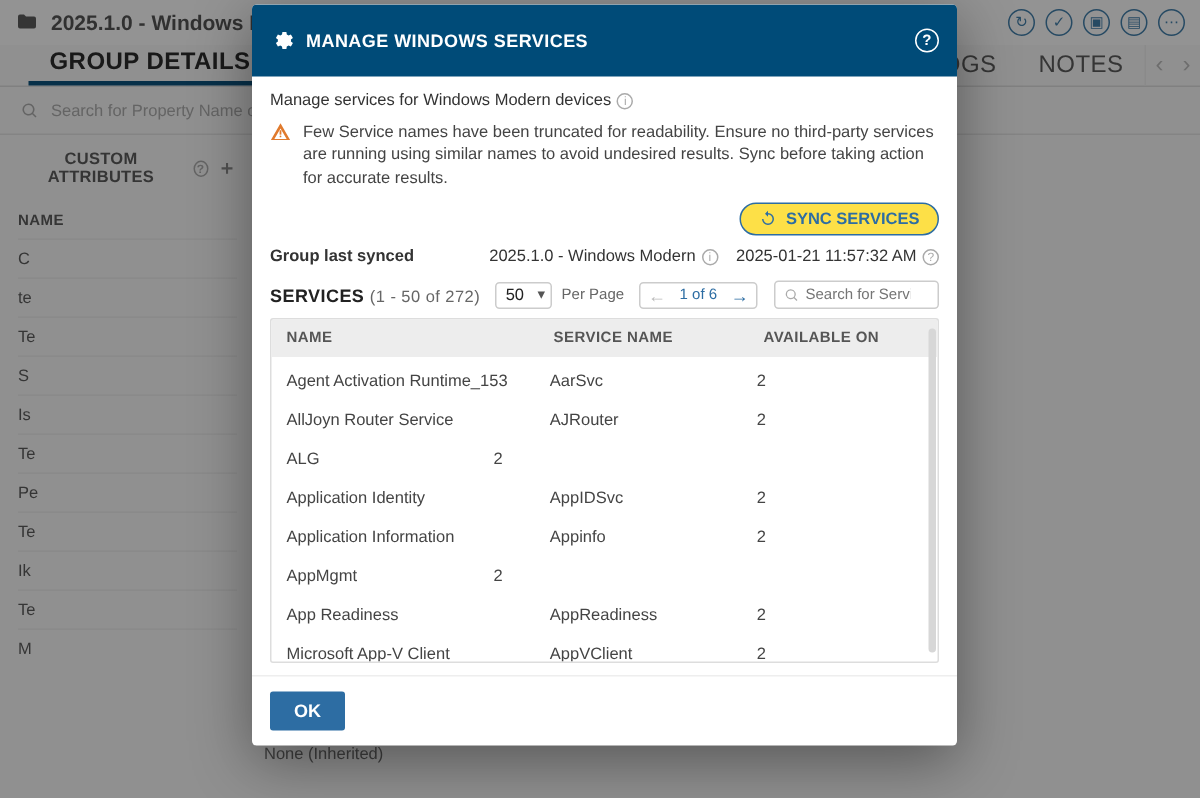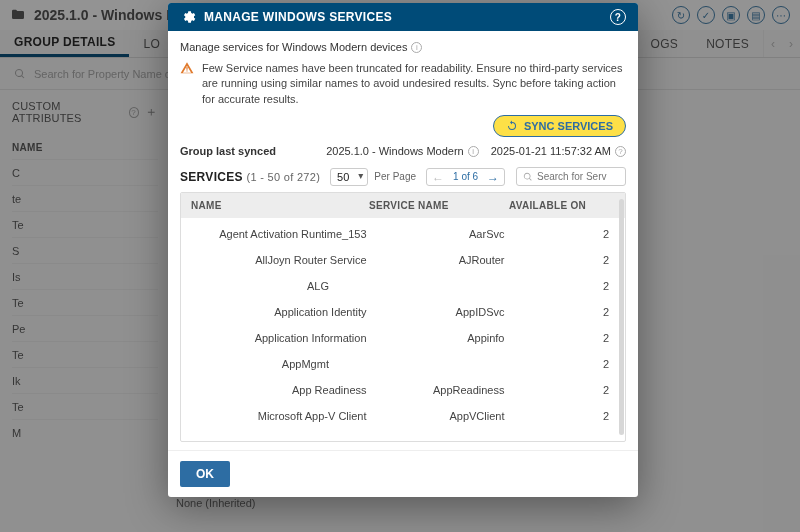--- a/index.html
+++ b/index.html
@@ -4,43 +4,43 @@
 <style>
   * { box-sizing: border-box; margin:0; padding:0; font-family: "Segoe UI", Arial, sans-serif; }
   body { width:800px; height:532px; overflow:hidden; background:#f5f5f5; font-size:12px; color:#222; position:relative;}
   
   .app { width:800px; height:532px; position:relative; background:#f9f9f9;}
   .topbar { height:30px; background:#fff; display:flex; align-items:center; padding:0 10px; gap:8px;}
   .topbar .folder-icon { width:16px; color:#555; display:flex;}
   .topbar-title { font-size:14px; font-weight:600; color:#4e4e4e; white-space:nowrap; overflow:hidden; text-overflow:ellipsis;}
   .topbar-actions { margin-left:auto; display:flex; gap:7px;}
   .circ-btn { width:18px; height:18px; border:1.5px solid #3a7aa8; border-radius:50%; display:flex;align-items:center;justify-content:center;color:#3a7aa8;font-size:10px;cursor:pointer;}
-  .tabbar { height:28px; background:#fafafa; border-bottom:1px solid #ddd; display:flex; align-items:stretch; font-size:12px; color:#555;}
+  .tabbar { height:28px; background:#fafafa; border-bottom:1px solid #ddd; display:flex; align-items:stretch; font-size:16px; color:#555;padding-left:19px;}
   .tab { padding:0 14px; display:flex; align-items:center; cursor:pointer; letter-spacing:.3px;}
   .tab.active { border-bottom:3px solid #004b78; font-weight:600; color:#222;}
   .tab.right-spacer { margin-left:auto;}
   .tab-arrows { display:flex; align-items:center; border-left:1px solid #eee;}
   .tab-arrows span{ width:18px; text-align:center; color:#bbb; cursor:pointer;}
   .search-row { height:32px; border-bottom:1px solid #e4e4e4; display:flex; align-items:center; padding:0 14px; gap:8px; color:#aaa; font-size:11px;}
   .search-row svg { width:12px; height:12px;}
   .side-content { display:flex; height:calc(532px - 30px - 28px - 32px);}
   .left-pane { width:170px; padding:10px 12px; }
-  .custom-attr-head { font-size:11px; font-weight:400; color:#555; display:flex; gap:6px; align-items:center; letter-spacing:.2px;}
+  .custom-attr-head { font-size:11px; font-weight:700; color:#555; display:flex; gap:6px; align-items:center; letter-spacing:.2px;text-align:center;}
   .help-dot { width:11px;height:11px;border:1px solid #aaa;border-radius:50%;display:inline-flex;align-items:center;justify-content:center;font-size:8px;color:#aaa;}
   .plus-ic { color:#888; font-size:13px;}
   .left-pane .name-head { font-size:10px; font-weight:700; color:#555; margin-top:18px; letter-spacing:.3px;}
   .left-list { margin-top:6px;}
   .left-list .row { height:26px; border-top:1px solid #eee; font-size:11px; color:#555; display:flex; align-items:center;}
   .right-pane { flex:1; padding:10px;}
   .enum-chip { position:absolute; left:176px; top:245px; font-size:11px; color:#666;}
   .inherit-chip { position:absolute; left:176px; top:497px; font-size:11px; color:#666;}
   .scrim { position:absolute; inset:0; background:rgba(15,15,15,0.45);}
   
   .modal { position:absolute; top:3px; left:168px; width:470px; height:494px; background:#fff; border-radius:3px; box-shadow:0 10px 40px rgba(0,0,0,.4); display:flex; flex-direction:column; overflow:hidden;}
-  .m-header { height:28px; background:#004b78; color:#fff; display:flex; align-items:center; padding:0 12px; gap:8px; font-size:12px; font-weight:700; letter-spacing:.3px;}
+  .m-header { height:48px; background:#004b78; color:#fff; display:flex; align-items:center; padding:0 12px; gap:8px; font-size:12px; font-weight:700; letter-spacing:.3px;}
   .m-header .title { flex:1;}
   .m-header svg { width:16px; height:16px; fill:#fff;}
   .m-header .help { width:16px;height:16px;border:1.5px solid #fff;border-radius:50%;display:flex;align-items:center;justify-content:center;font-size:10px;cursor:pointer;}
   .m-body { padding:10px 12px 8px 12px; flex:1; display:flex; flex-direction:column; min-height:0;}
   .m-intro { font-size:11px; color:#333; display:flex; align-items:center; gap:4px; margin-bottom:6px;}
   .m-warn { display:flex; gap:8px; font-size:11px; color:#444; line-height:1.4; padding:2px 0 8px 0;}
   .m-warn .tri { color:#e07a2d; flex-shrink:0;}
   .sync-row { display:flex; justify-content:flex-end; margin-bottom:8px;}
   .sync-btn { border:1px solid #2d6da3;color:#2d6da3;background:#fde047;border-radius:15px;padding:4px 12px;font-size:11px;font-weight:600;display:flex;align-items:center;gap:6px;cursor:pointer;}
   .sync-btn svg{width:12px;height:12px;fill:#2d6da3;}
@@ -59,21 +59,21 @@
   .pager .num{ color:#2d6da3; font-size:10px; width:auto; padding:0 4px;}
   .pager span.active{color:#2d6da3; cursor:pointer;}
   .svc-search { margin-left:auto; border:1px solid #ccc; border-radius:3px; padding:3px 6px; display:flex; align-items:center; gap:4px; color:#aaa; font-size:10px; width:110px;}
   .svc-search svg{width:10px;height:10px;}
   .svc-search input { border:none; outline:none; font-size:10px; width:70px; color:#333;}
   .table-wrap { border:1px solid #ddd; border-radius:2px; flex:1; min-height:0; position:relative; overflow:hidden;}
   .thead{ display:flex; background:#ededed; font-size:10px; font-weight:700; color:#555; letter-spacing:.3px; padding:7px 10px;}
   .col1{width:42%;}
   .col2{width:33%;}
   .col3{flex:1;}
-  .tbody{ position:absolute; top:28px; bottom:0; left:0; right:6px; overflow:hidden;text-align:right;}
+  .tbody{ position:absolute; top:28px; bottom:0; left:0; right:6px; overflow:hidden;}
   .trow{ display:flex; font-size:11px; color:#444; padding:7px 10px;}
   .fake-scroll{position:absolute;right:1px;top:6px;bottom:6px;width:5px;background:#d7d7d7;border-radius:3px;}
   .m-footer{ padding:10px 12px; display:flex; border-top:1px solid #eee;}
   .ok-btn{ background:#2d6da3; color:#fff; border:none; font-size:12px; font-weight:600; padding:6px 16px; border-radius:2px; cursor:pointer;}
 </style>
 </head>
 <body>
 
 <div class="app">
 

